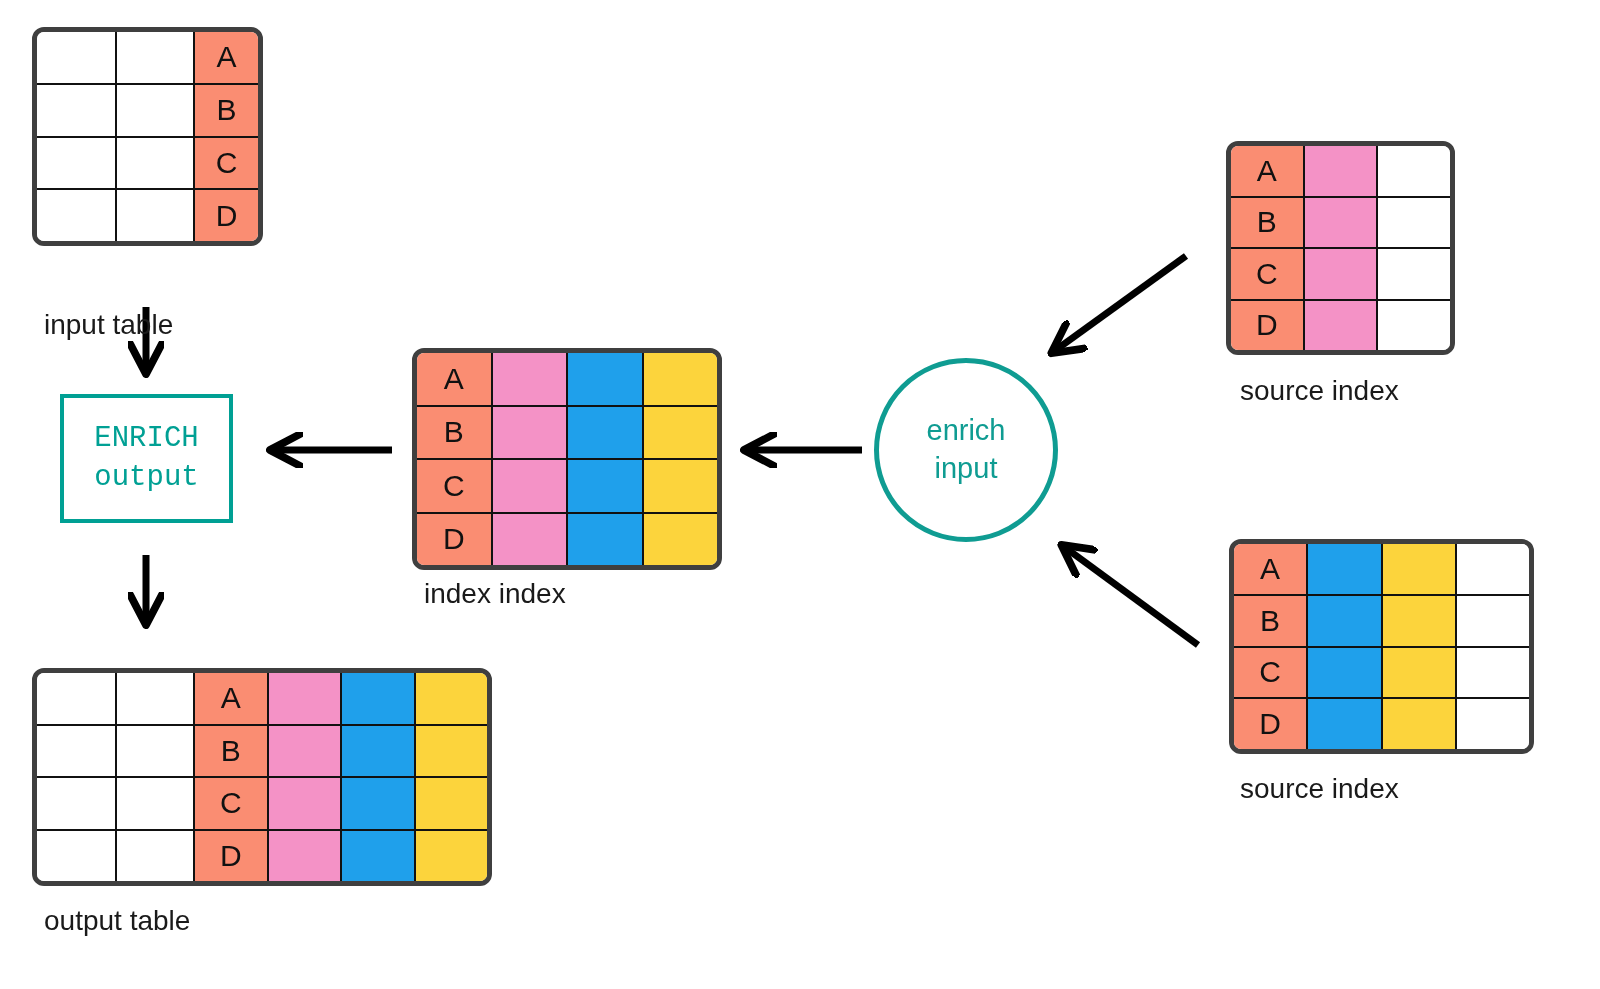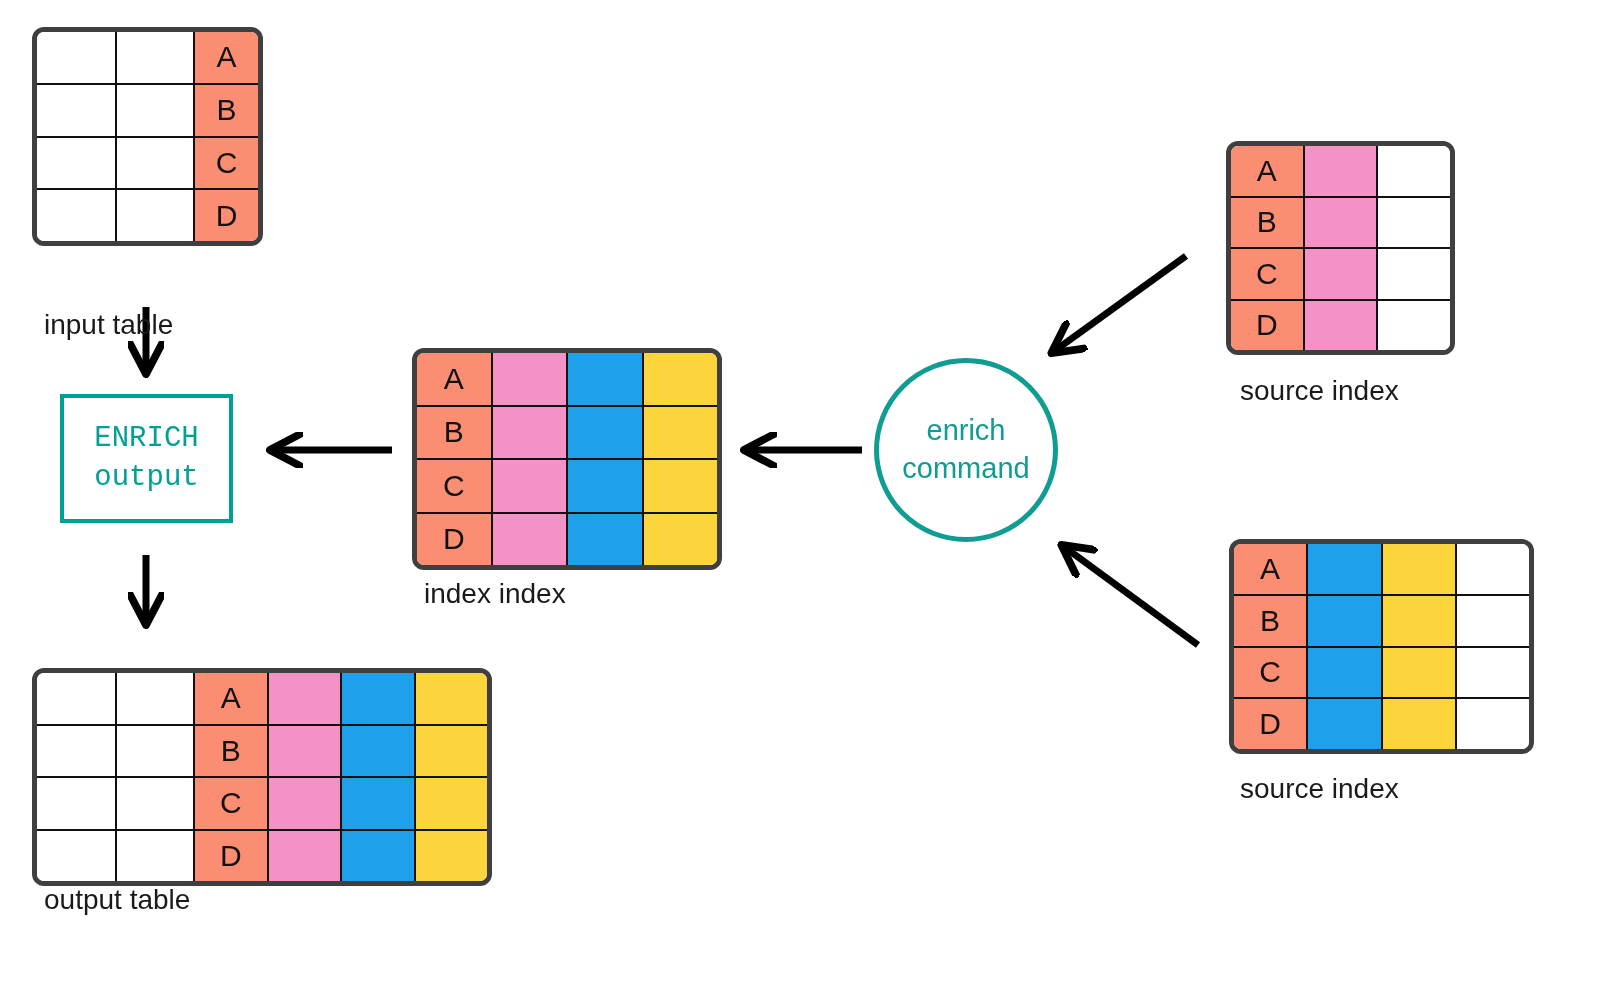--- a/index.html
+++ b/index.html
@@ -193,21 +193,21 @@
       <div class="tbl-cell" style="flex:1 1 0; background:#f492c6;"></div>
       <div class="tbl-cell" style="flex:1 1 0; background:#1fa0eb;"></div>
       <div class="tbl-cell" style="flex:1 1 0; background:#fcd43c;"></div>
     </div>
   </div>
 </div>
 <div class="caption" style="left:424px; top:578px;">index index</div>
 
 <div class="policy-circle" style="left:874px; top:358px; width:184px; height:184px;">
   <span>enrich</span>
-  <span>command</span>
+  <span>input</span>
 </div>
 
 <div class="tbl-block" style="left:1226px; top:141px;">
   <div class="tbl" style="width:229px; height:214px;">
     <div class="tbl-row">
       <div class="tbl-cell" style="flex:1 1 0; background:#fa8d72;">A</div>
       <div class="tbl-cell" style="flex:1 1 0; background:#f492c6;"></div>
       <div class="tbl-cell" style="flex:1 1 0; background:#ffffff;"></div>
     </div>
     <div class="tbl-row">
@@ -288,13 +288,13 @@
     <div class="tbl-row">
       <div class="tbl-cell" style="flex:0 0 78px; background:#ffffff;"></div>
       <div class="tbl-cell" style="flex:0 0 78px; background:#ffffff;"></div>
       <div class="tbl-cell" style="flex:1 1 0; background:#fa8d72;">D</div>
       <div class="tbl-cell" style="flex:1 1 0; background:#f492c6;"></div>
       <div class="tbl-cell" style="flex:1 1 0; background:#1fa0eb;"></div>
       <div class="tbl-cell" style="flex:1 1 0; background:#fcd43c;"></div>
     </div>
   </div>
 </div>
-<div class="caption" style="left:44px; top:884px;">output table</div>
+<div class="caption" style="left:44px; top:905px;">output table</div>
 
 </body></html>

